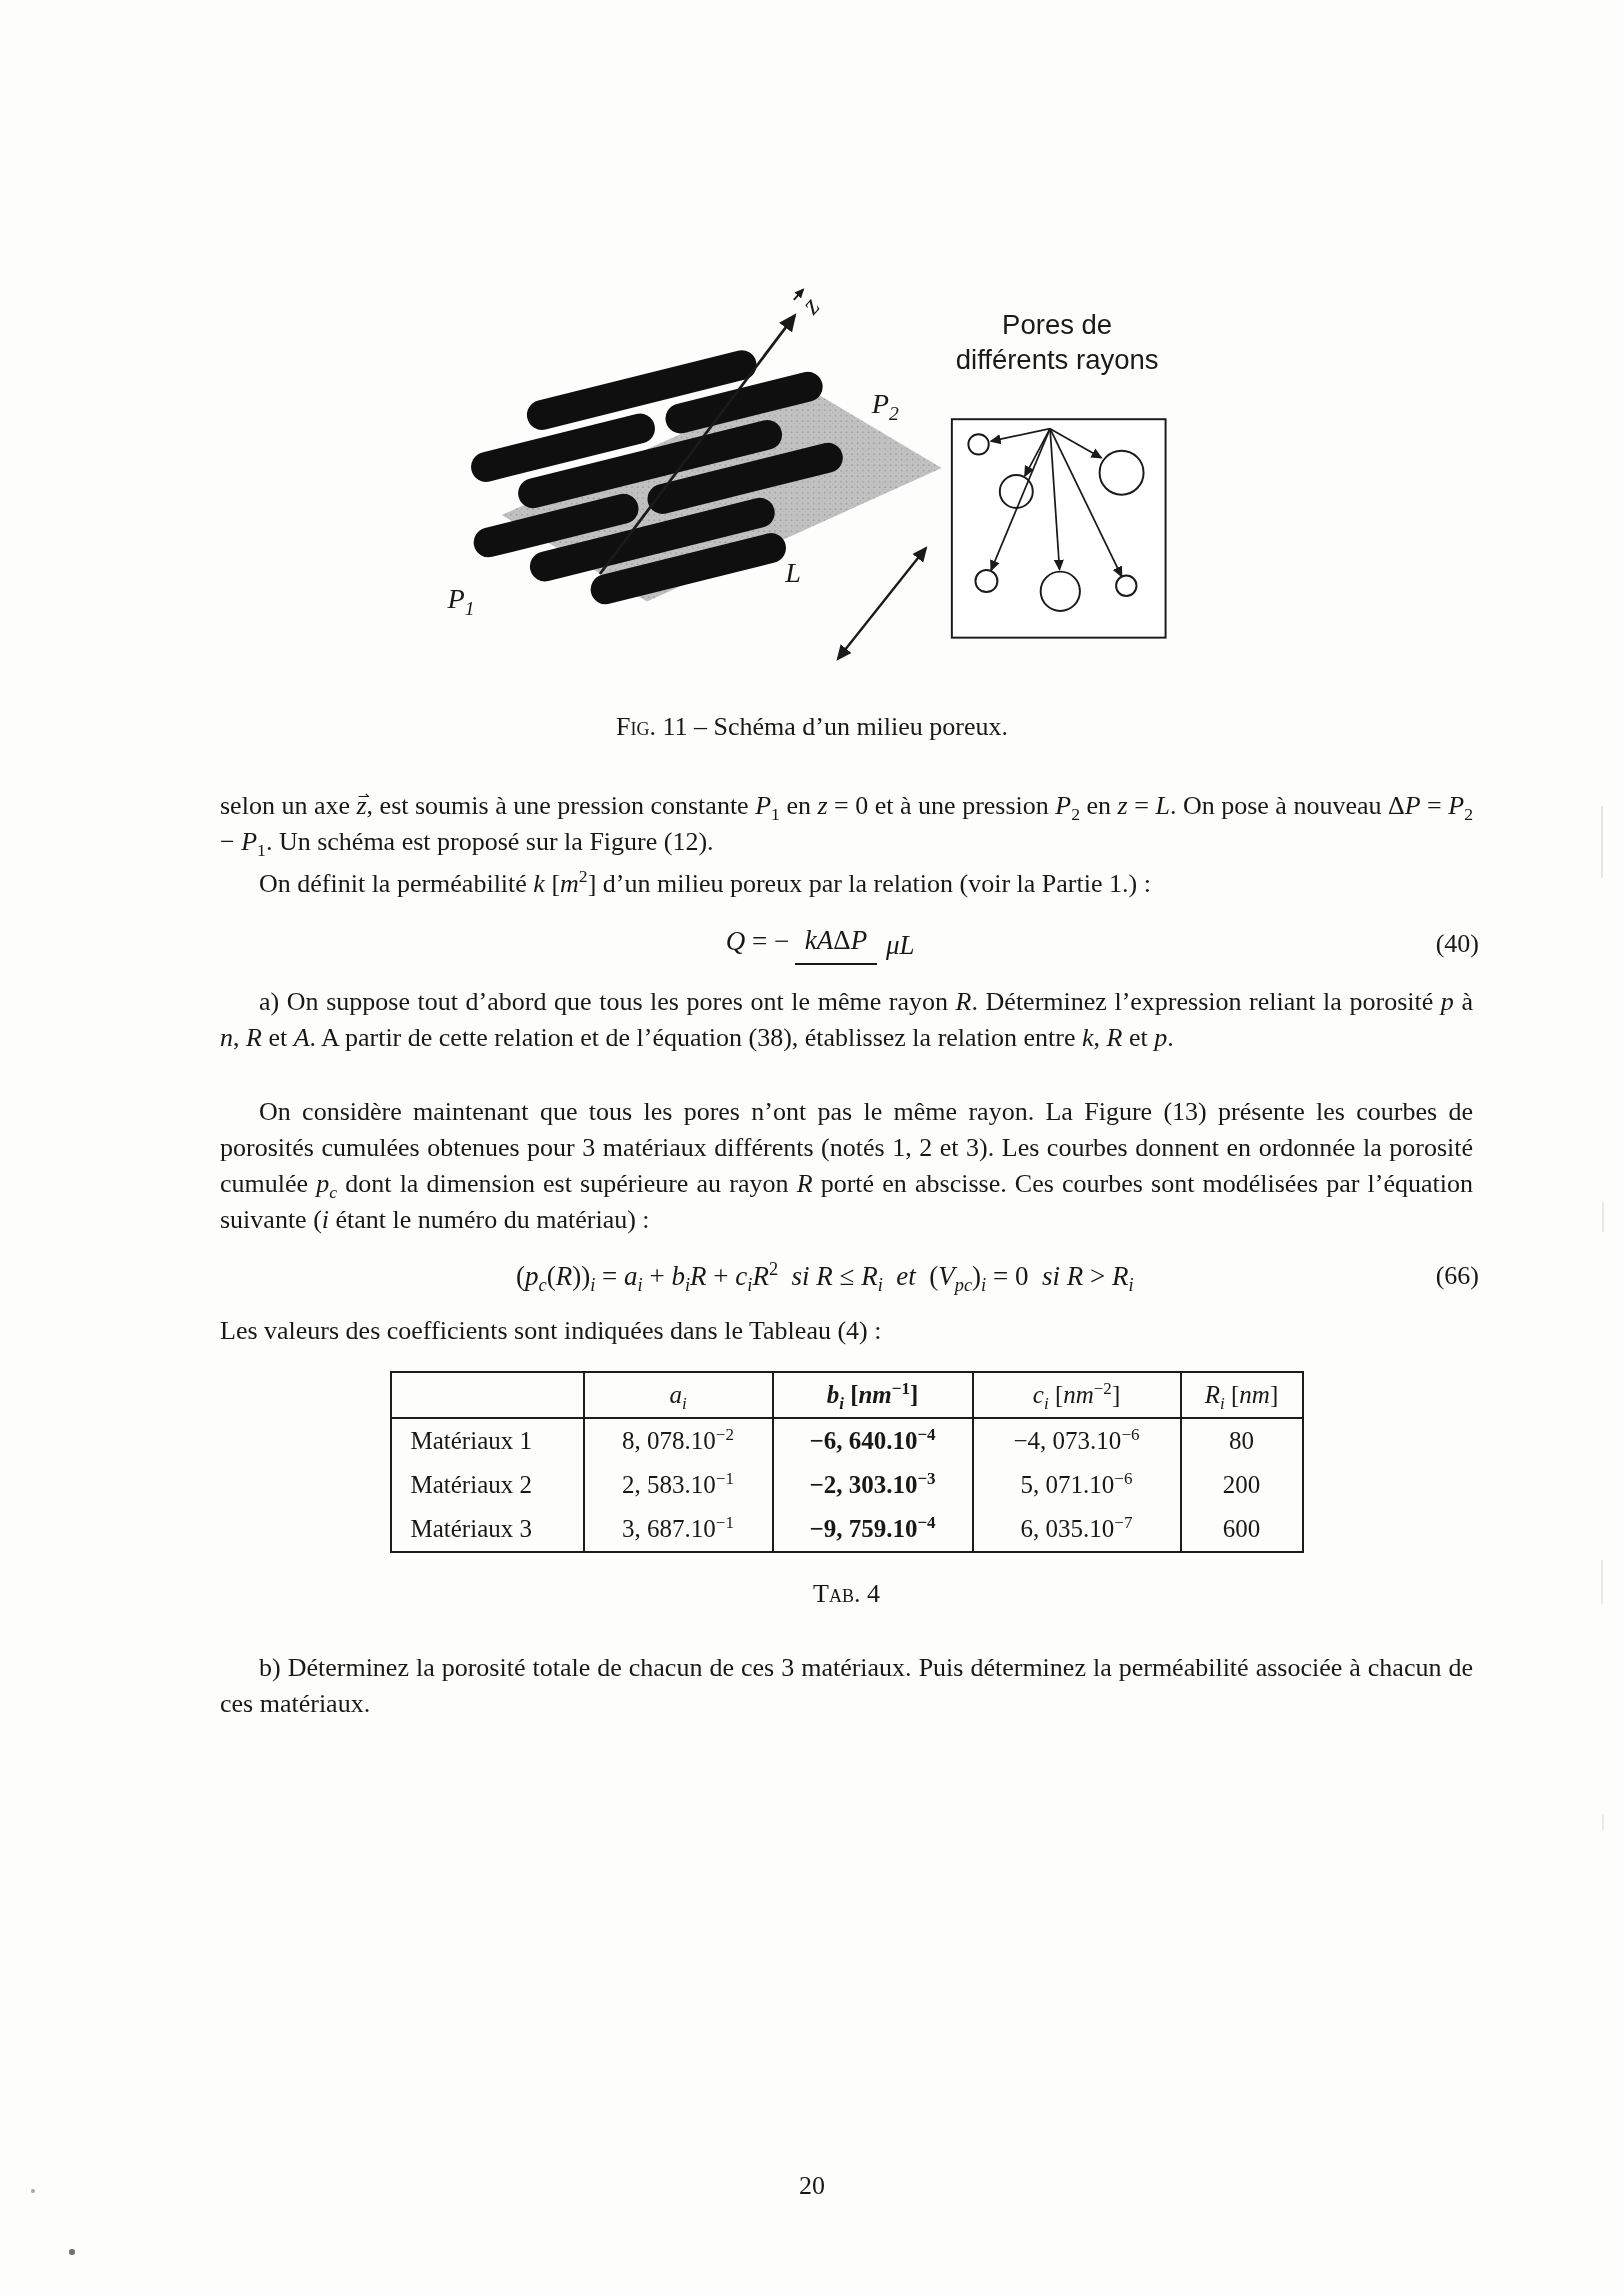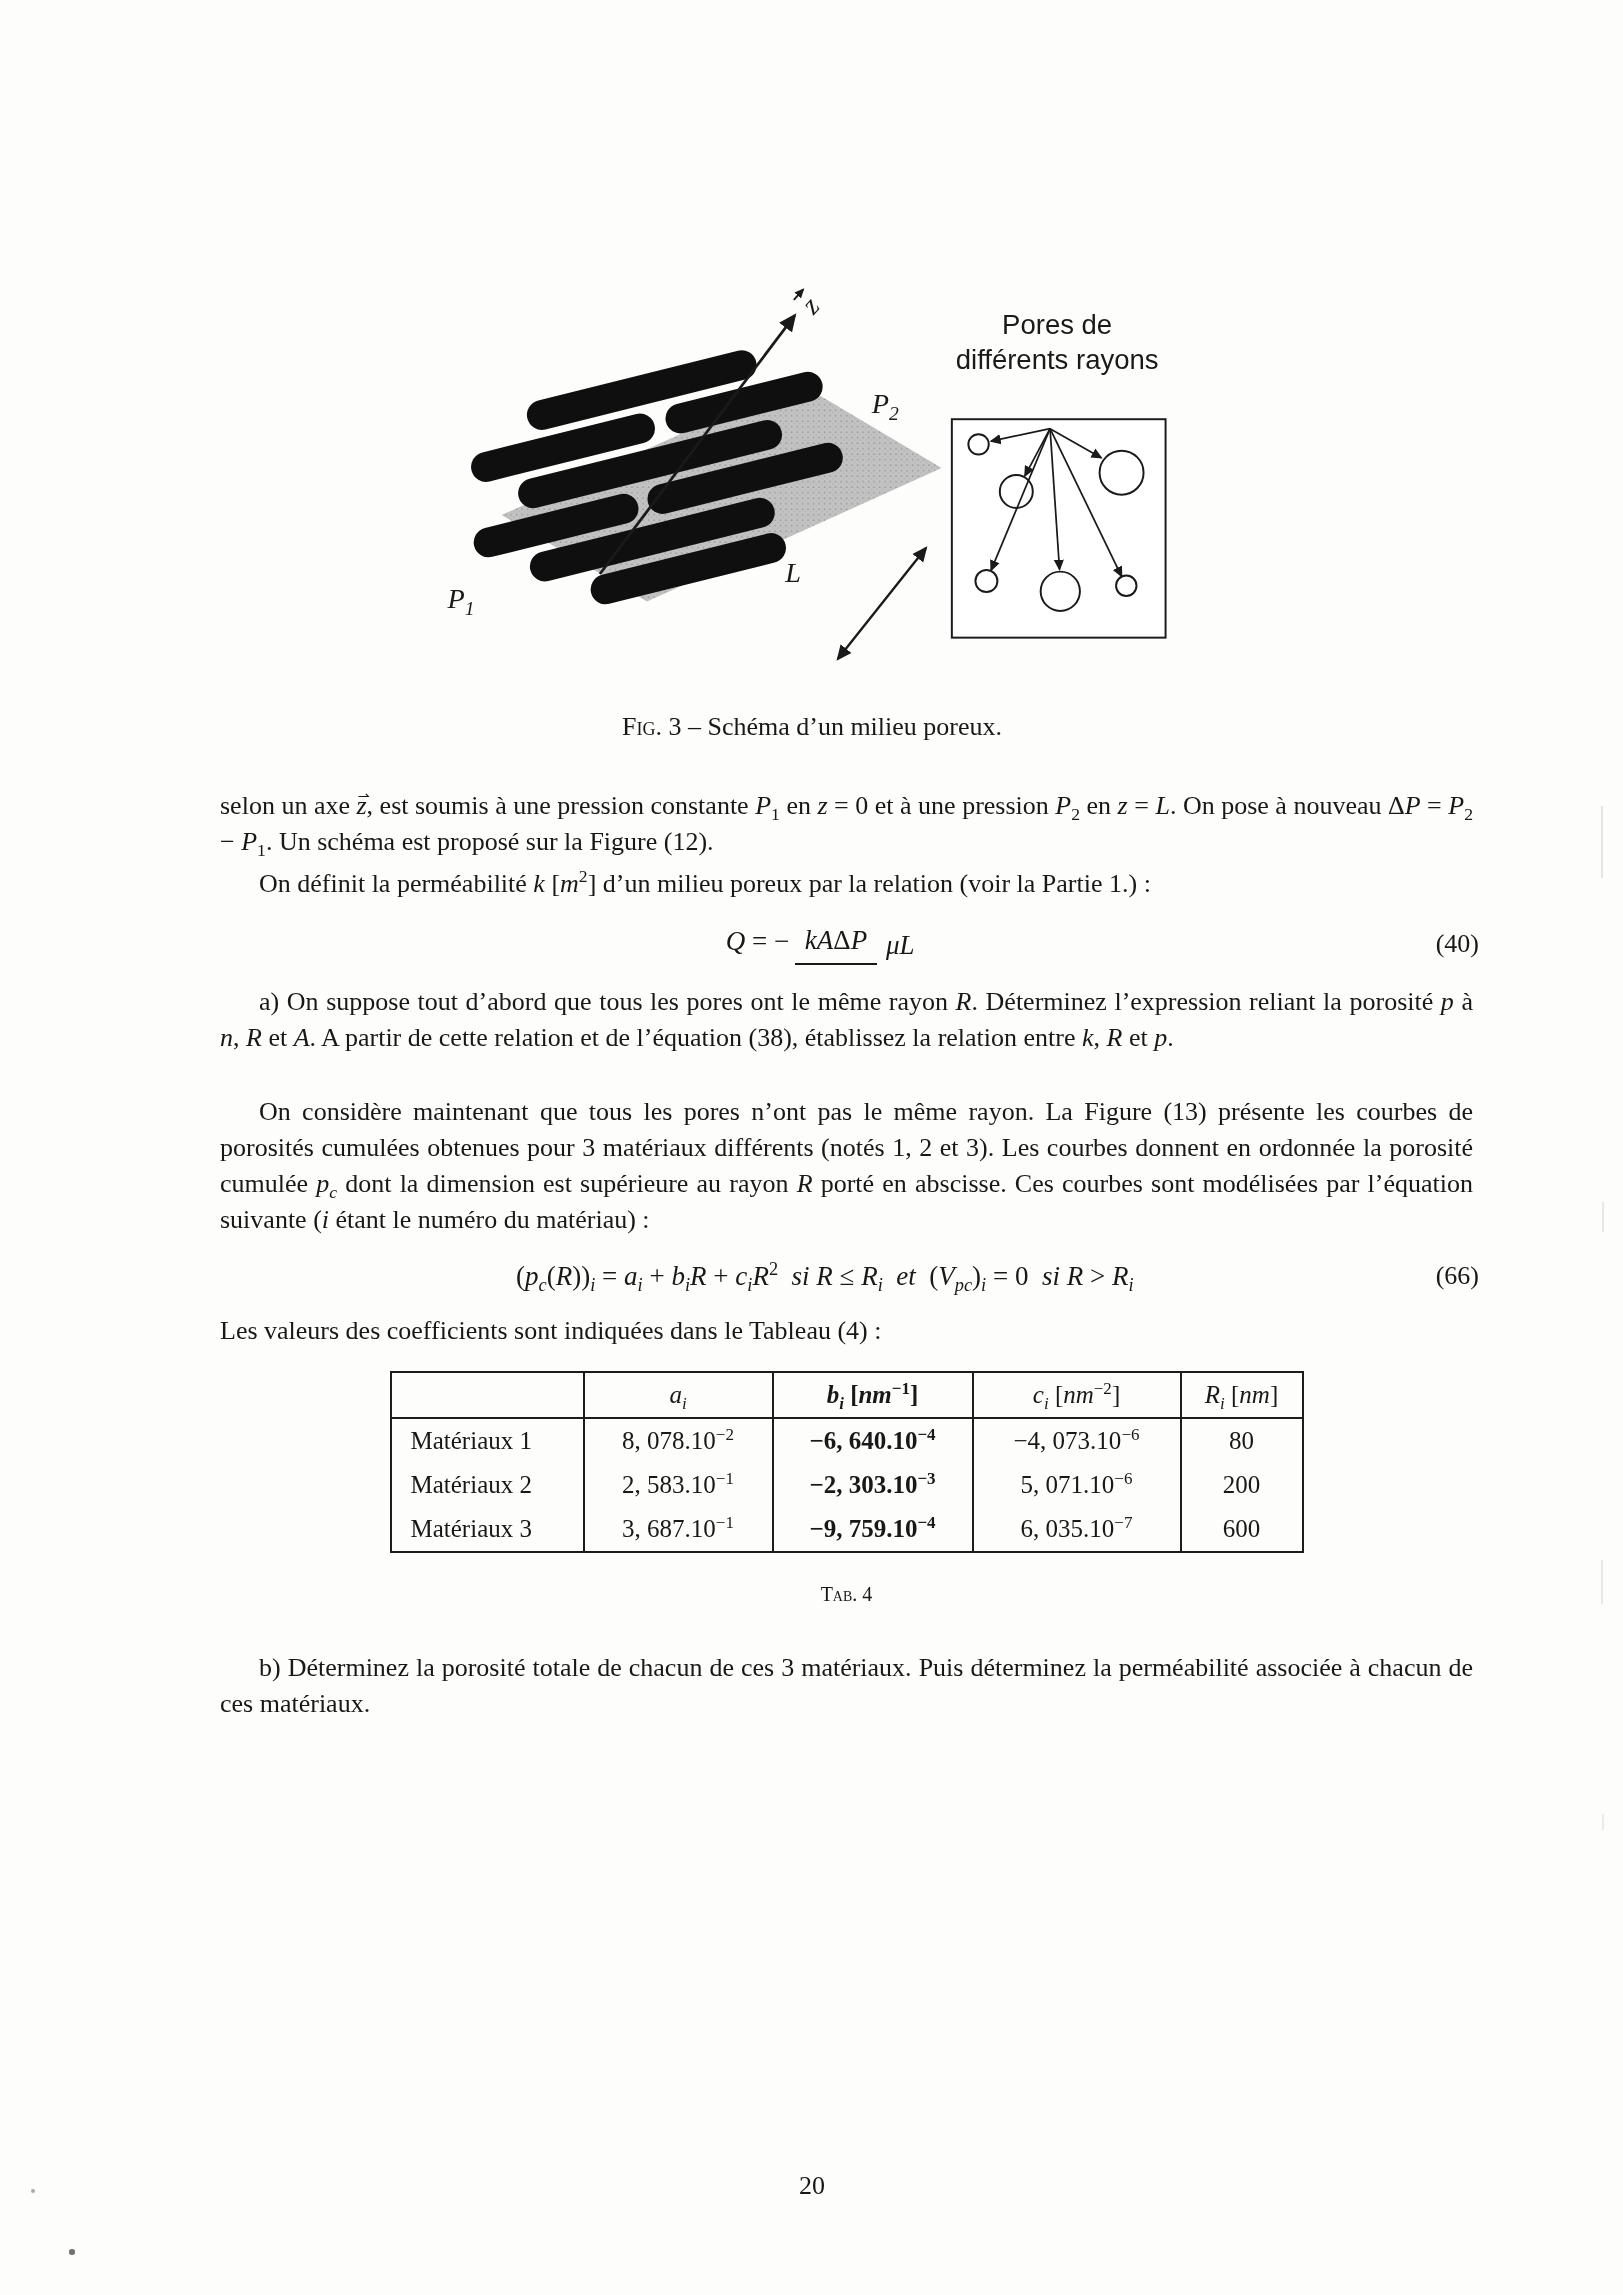--- a/index.html
+++ b/index.html
@@ -37,21 +37,21 @@
   .table-wrap { display:flex; justify-content:center; margin-top:22px; }
   table { border-collapse:collapse; border:2.4px solid #1c1c1c; font-size:25px; }
   th, td { border-left:2.4px solid #1c1c1c; border-right:2.4px solid #1c1c1c; padding:3.9px 19px; text-align:center; font-weight:normal; }
   thead th { border-bottom:2.4px solid #1c1c1c; }
   tbody td:first-child { text-align:left; }
   th:nth-child(1), td:nth-child(1) { min-width:193px; }
   th:nth-child(2), td:nth-child(2) { min-width:189px;border-radius:7px; }
   th:nth-child(3), td:nth-child(3) { min-width:200px;font-weight:bold; }
   th:nth-child(4), td:nth-child(4) { min-width:208px; }
   th:nth-child(5), td:nth-child(5) { min-width:122px; }
-  .tab-caption { text-align:center; margin-top:23.6px; font-size:20px; }
+  .tab-caption { text-align:center; margin-top:23.6px; font-size:26px; }
   .pagenum { position:absolute; top:2171px; left:0; width:100%; text-align:center; font-size:26px; }
   .artifact { position:absolute; width:2.4px; background:#c7c7c7; }
   .dot { position:absolute; background:#707070; border-radius:50%; }
 </style>
 </head>
 <body>
 
 <div class="page">
 
   <div class="figure-area">
@@ -107,21 +107,21 @@
         <line x1="793" y1="180" x2="761" y2="240" stroke="#1a1a1a" stroke-width="2.2" marker-end="url(#ah)"></line>
         <line x1="793" y1="180" x2="858" y2="217" stroke="#1a1a1a" stroke-width="2.2" marker-end="url(#ah)"></line>
         <line x1="793" y1="180" x2="718" y2="360" stroke="#1a1a1a" stroke-width="2.2" marker-end="url(#ah)"></line>
         <line x1="793" y1="180" x2="805" y2="359" stroke="#1a1a1a" stroke-width="2.2" marker-end="url(#ah)"></line>
         <line x1="793" y1="180" x2="884" y2="368" stroke="#1a1a1a" stroke-width="2.2" marker-end="url(#ah)"></line>
       </g>
     </svg>
   </div>
 
   <div class="fig-caption">
-    <span class="sc">Fig. 3</span>
+    <span class="sc">Fig. 11</span>
     <span>– Schéma d’un milieu poreux.</span>
   </div>
 
   <div class="content">
     <p>selon un axe <span class="vec"><i>z</i></span>, est soumis à une pression constante <i>P</i><sub>1</sub> en <i>z</i> = 0 et à une pression <i>P</i><sub>2</sub> en <i>z</i> = <i>L</i>. On pose à nouveau Δ<i>P</i> = <i>P</i><sub>2</sub> − <i>P</i><sub>1</sub>. Un schéma est proposé sur la Figure (12).</p>
     <p class="indent">On définit la perméabilité <i>k</i> [<i>m</i><sup>2</sup>] d’un milieu poreux par la relation (voir la Partie 1.) :</p>
 
     <div class="eqrow">
       <span class="eqbody"><i>Q</i> = −<span class="frac">
             <span class="fnum"><i>kA</i>Δ<i>P</i></span>

